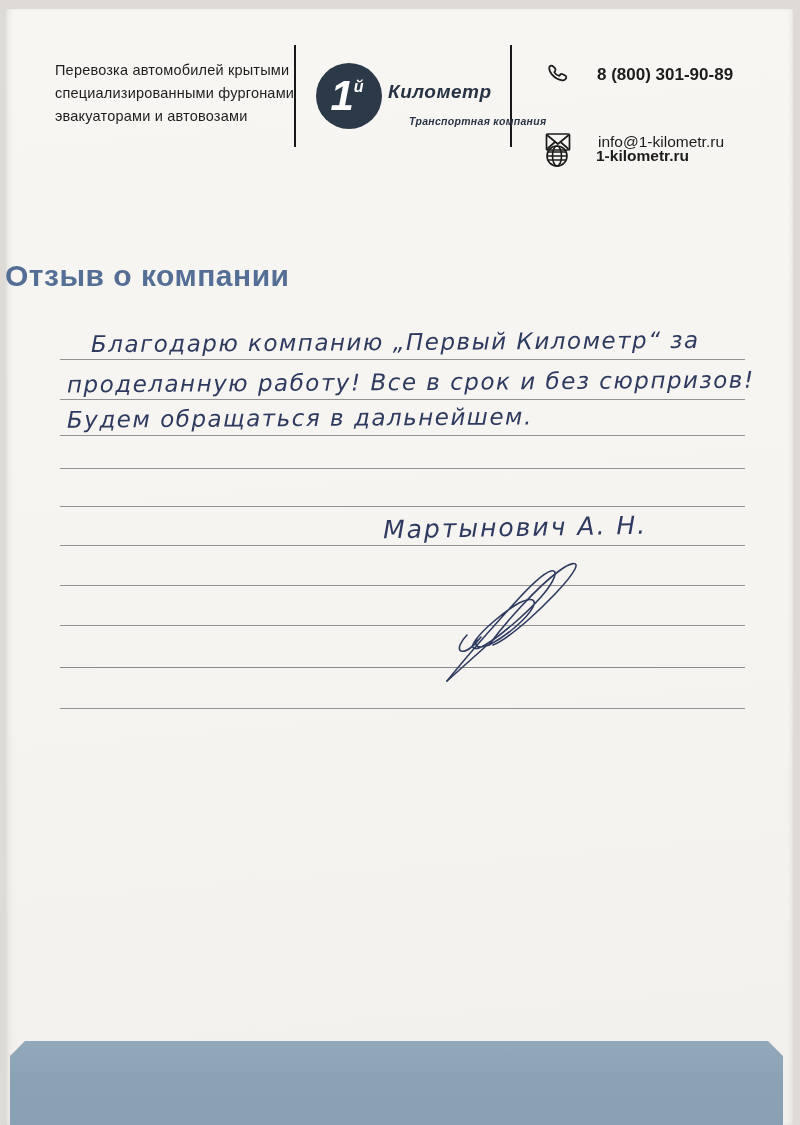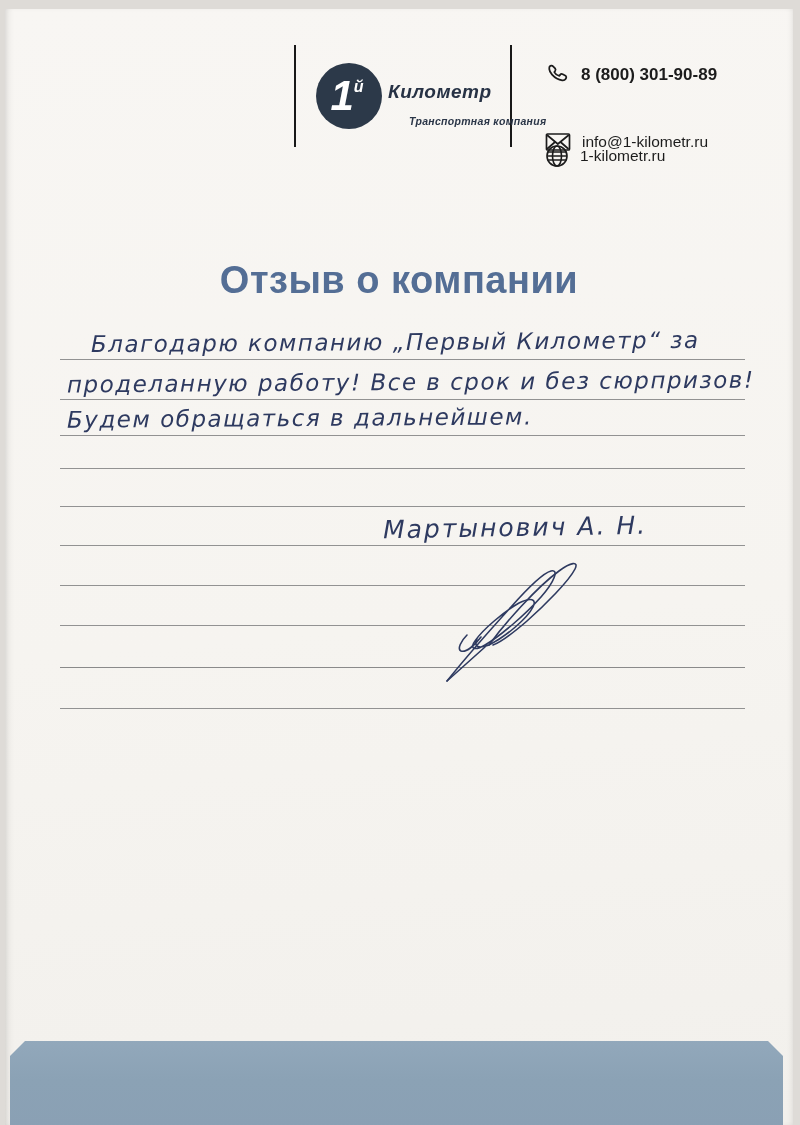--- a/index.html
+++ b/index.html
@@ -33,32 +33,32 @@
   .logo-name{
     position:absolute;left:383px;top:72px;
     font-size:19px;font-weight:bold;font-style:italic;color:#273245;letter-spacing:.5px;
   }
   .logo-sub{
     position:absolute;left:404px;top:106px;
     font-size:10.5px;font-weight:bold;font-style:italic;color:#2b3648;letter-spacing:.3px;
   }
 
   .contacts{position:absolute;left:540px;top:50px;}
-  .contact-row{display:flex;align-items:center;margin-bottom:0;position:absolute;left:0;white-space:nowrap;}
+  .contact-row{display:flex;align-items:center;margin-bottom:0;position:absolute;left:0;white-space:nowrap;gap:16px;}
   .contact-row.r0{top:3px;}
   .contact-row.r1{top:48px;margin-top:25px;}
-  .contact-row.r2{top:85px;}
+  .contact-row.r2{top:85px;font-weight:bold;}
   .contact-row svg{flex:0 0 auto;margin-right:11px;}
   .contact-text{font-size:15.5px;color:#1c1c1c;}
   .contact-row.r0 .contact-text{font-size:17px;font-weight:bold;}
 
   
   .review-title{
-    position:absolute;left:0;top:250px;width:100%;text-align:center;
-    font-size:38px;font-weight:bold;color:#546e95;letter-spacing:.5px;
+    position:absolute;left:0;top:250px;width:100%;
+    font-size:30px;font-weight:bold;color:#546e95;letter-spacing:.5px;
   }
 
   
   .rule{position:absolute;left:55px;right:48px;height:1px;background:#929292;}
   .rule.n0{top:350px;}
   .rule.n1{top:390px;}
   .rule.n2{top:426px;}
   .rule.n3{top:459px;}
   .rule.n4{top:497px;}
   .rule.n5{top:536px;}
@@ -85,20 +85,25 @@
     position:absolute;left:5px;right:10px;top:1032px;bottom:-2px;
     background:linear-gradient(180deg,#92a8bb 0%,#8ba2b5 45%,#8aa0b4 100%);
     clip-path:polygon(15px 0, calc(100% - 15px) 0, 100% 15px, 100% 100%, 0 100%, 0 15px);
   }
 </style>
 </head>
 <body>
 
 <div class="paper">
 
+  <div class="tagline">
+    <div>Перевозка автомобилей крытыми</div>
+    <div>специализированными фургонами</div>
+    <div>эвакуаторами и автовозами</div>
+  </div>
 
   <div class="vdiv left"></div>
   <div class="vdiv right"></div>
 
   <div class="logo-badge">
     <span class="digit">1</span>
     <span class="letter">й</span>
   </div>
   <div class="logo-name">Километр</div>
   <div class="logo-sub">Транспортная компания</div>

